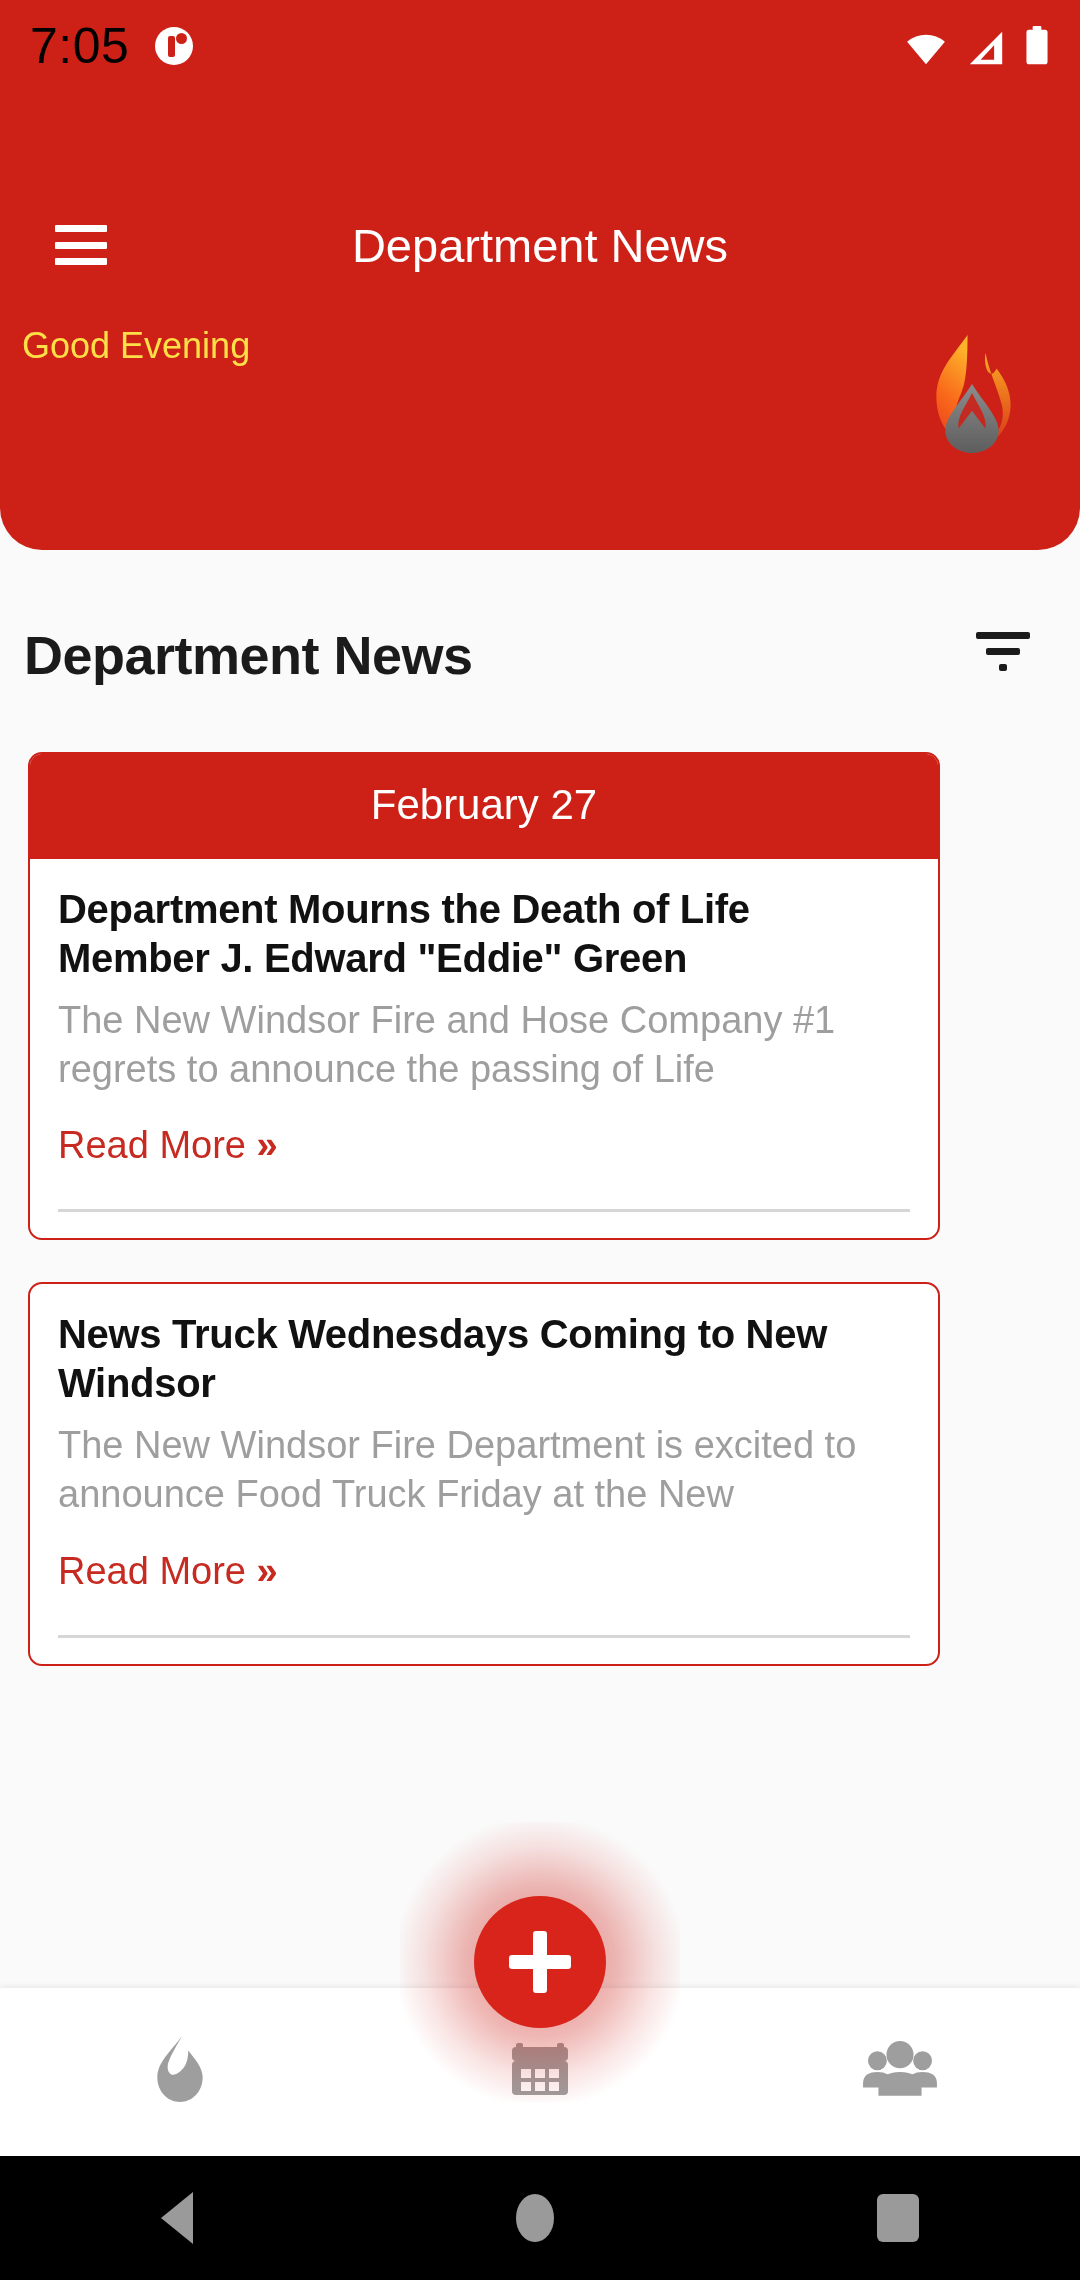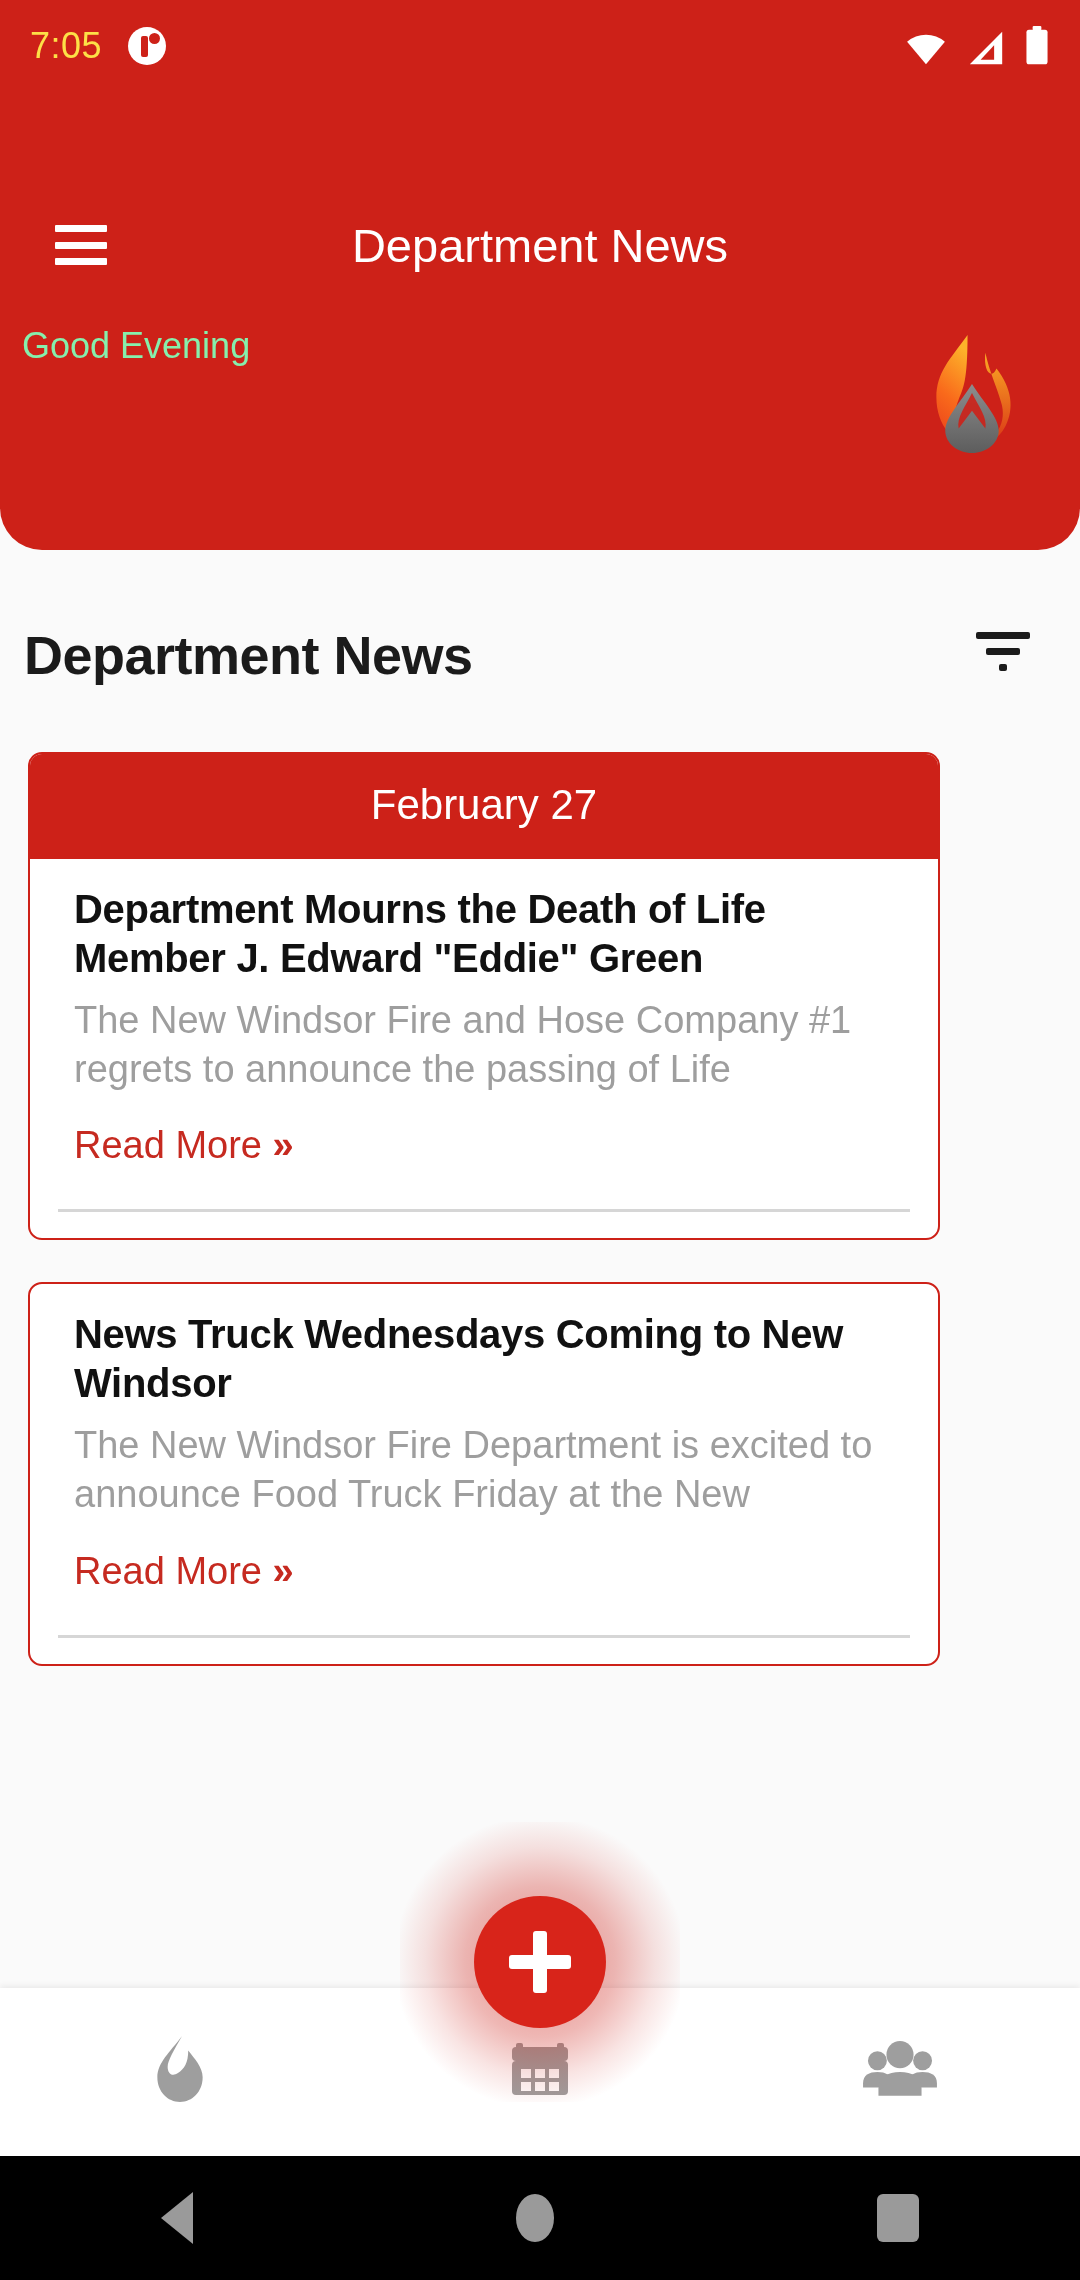--- a/index.html
+++ b/index.html
@@ -10,21 +10,21 @@
     overflow:hidden;
     position:relative;
   }
 
   
   .statusbar{
     position:absolute; top:0; left:0; width:1080px; height:92px;
     background:#cd2118;
     display:flex; align-items:center; padding:0 30px;
   }
-  .sb-time{ color:#fde047; font-size:36px; letter-spacing:.5px; }
+  .sb-time{ color:#000000; font-size:50px; letter-spacing:.5px; }
   .sb-noticon{
     margin-left:26px; width:38px; height:38px; border-radius:50%;
     background:#fff; position:relative;
   }
   .sb-noticon::before{
     content:""; position:absolute; left:13px; top:9px;
     width:7px; height:21px; background:#cd2118; border-radius:2px;
   }
   .sb-noticon::after{
     content:""; position:absolute; left:21px; top:6px;
@@ -47,21 +47,21 @@
     display:flex; flex-direction:column; justify-content:space-between;
     cursor:pointer;
   }
   .hamburger span{ display:block; height:7px; background:#fff; border-radius:1px; }
   .hdr-title{
     position:absolute; left:0; right:0; text-align:center;
     color:#fff; font-size:47px; font-weight:400;
   }
   .greeting{
     position:absolute; top:325px; left:22px;
-    color:#86efac; font-size:36px;
+    color:#fde047; font-size:36px;
   }
   .username{
     position:absolute; top:392px; left:22px;
     color:#fff; font-size:54px;
   }
   .hdr-flame{ position:absolute; right:52px; top:335px; width:112px; height:118px; }
 
   
   .section{
     position:absolute; top:590px; left:0; width:1080px; height:130px;
@@ -81,21 +81,21 @@
     border:2px solid #cd2118;
     border-radius:14px;
     background:#fff;
     overflow:hidden;
   }
   .card-date{
     background:#cd2118; color:#fff;
     text-align:center; font-size:42px;
     padding:27px 0 30px 0;
   }
-  .card-body{ padding:26px 28px 0 44px; }
+  .card-body{ padding:26px 28px 0 28px; }
   .card-title{
     font-size:40px; font-weight:700; color:#111;
     line-height:1.22; letter-spacing:-.3px;
   }
   .card-excerpt{
     margin-top:13px; font-size:38px; color:#9e9e9e; line-height:1.3;
   }
   .read-more{
     margin-top:30px; font-size:38px; color:#c62a20; cursor:pointer;
     display:inline-block;

